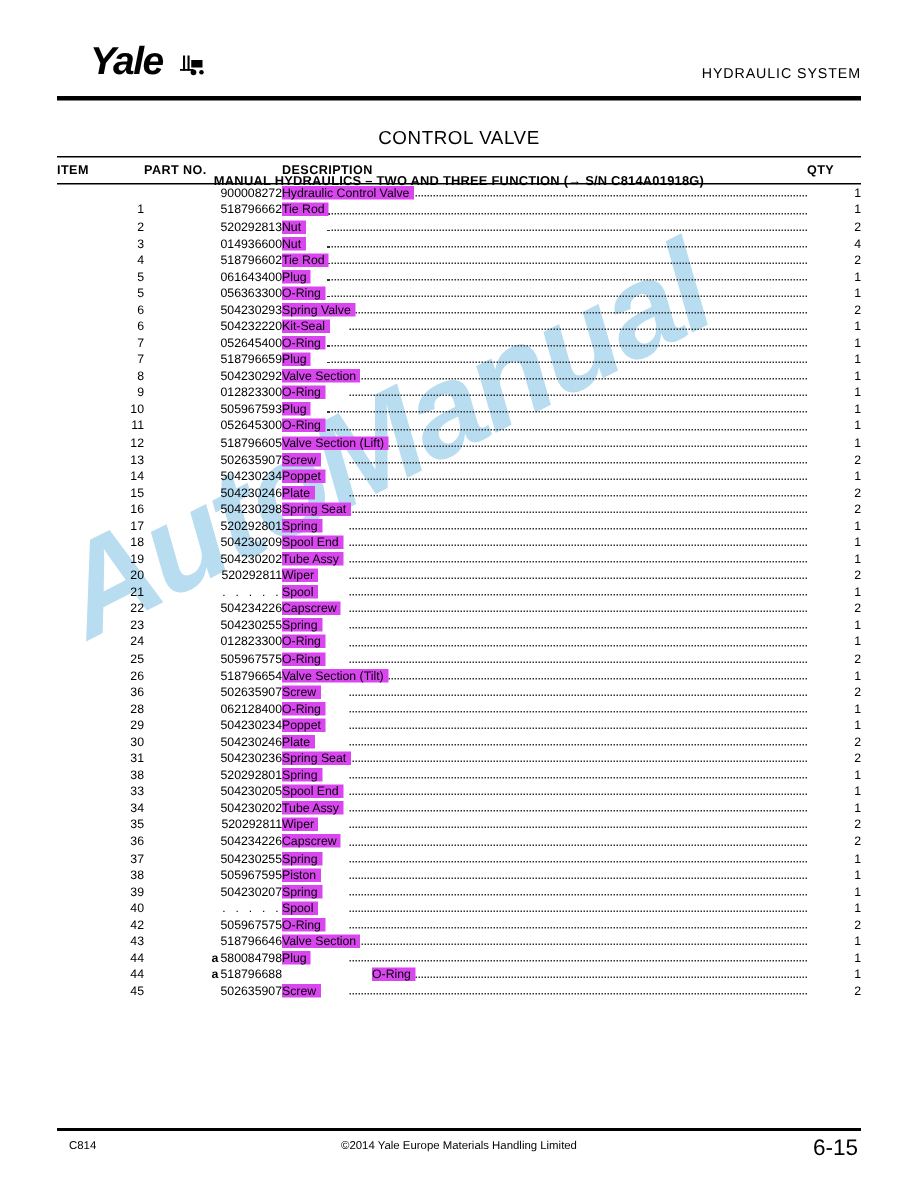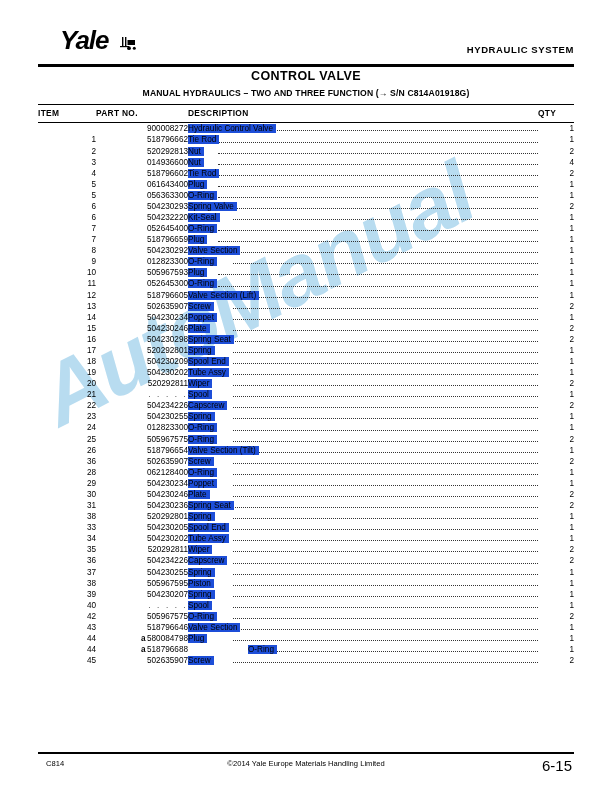--- a/index.html
+++ b/index.html
@@ -67,21 +67,21 @@
     top: 0px;
     display: flex;
     align-items: flex-end;
   }
   .logo svg { display: block; }
   .hyd-sys {
     position: absolute;
     right: 0;
     top: 18px;
     font-size: 9.5px;
-    font-weight: bold;
+    font-weight: normal;
     letter-spacing: 0.6px;
     margin-left: 44px;
   }
   .rule-thick {
     position: absolute;
     left: 38px;
     top: 64px;
     width: 536px;
     height: 2.6px;
     background: #000;
@@ -90,23 +90,23 @@
   .title-block {
     position: absolute;
     left: 38px;
     top: 69px;
     width: 536px;
     text-align: center;
     z-index: 3;
   }
   .doc-title {
     font-size: 12.5px;
-    font-weight: bold;
+    font-weight: normal;
     letter-spacing: 0.4px;
-    margin: 0;
+    margin: 16px;
     padding: 0;
   }
   .doc-subtitle {
     font-size: 8.6px;
     font-weight: bold;
     letter-spacing: 0.15px;
     margin-top: 5px;
   }
 
   
@@ -173,21 +173,21 @@
   td.desc {
     position: relative;
     padding-left: 8px;
     overflow: hidden;
   }
   td.qty {
     text-align: right;
     padding-right: 3px;
   }
 
-  .dlabel { background: #1d4ed8; padding-right: 3px; position: relative; z-index: 2; }
+  .dlabel { background: #d946ef; padding-right: 3px; position: relative; z-index: 2; }
   .dleader {
     position: absolute;
     left: 8px; right: 0;
     bottom: 3px;
     border-bottom: 1px dotted #333;
     z-index: 1;
   }
   
   .ind0 { padding-left: 8px; }
   .ind1 { padding-left: 30px; }

